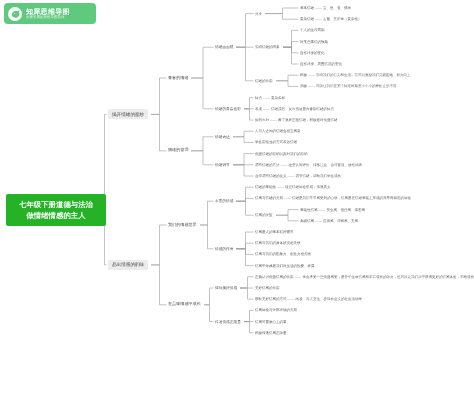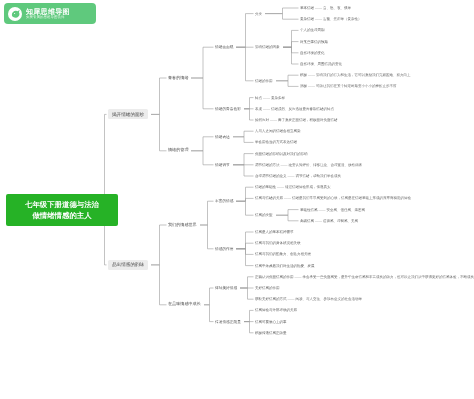--- a/index.html
+++ b/index.html
@@ -43,21 +43,21 @@
   }
   
   .n-root{
     background:#26b226;
     color:#ffffff;
     border-radius:2px;
     font-size:7.4px;
     font-weight:bold;
     padding:5px 6px;
     white-space:normal;
-    width:112px;
+    width:100px;
     text-align:center;
     line-height:1.5;
   }
   
   .n-l2{
     background:#ececec;
     border-radius:1.5px;
     font-size:4.6px;
     padding:2.4px 4px;
     color:#444;

